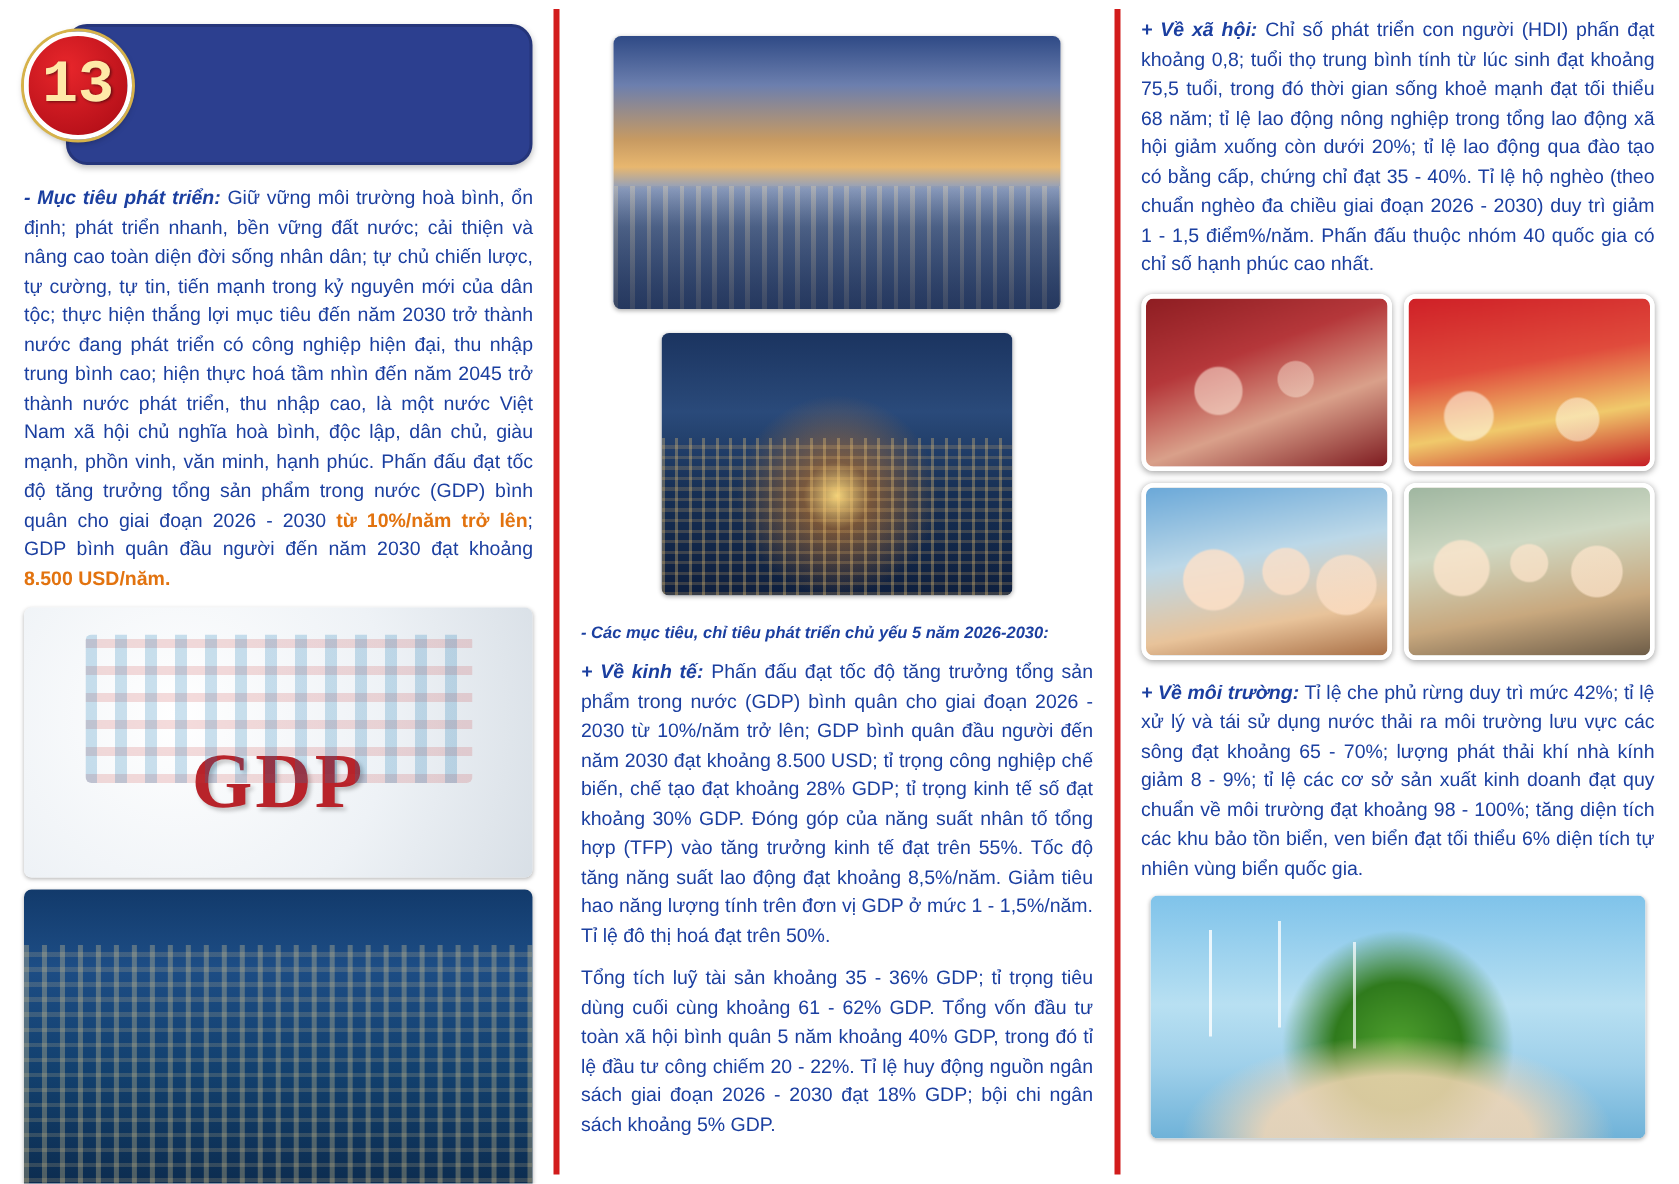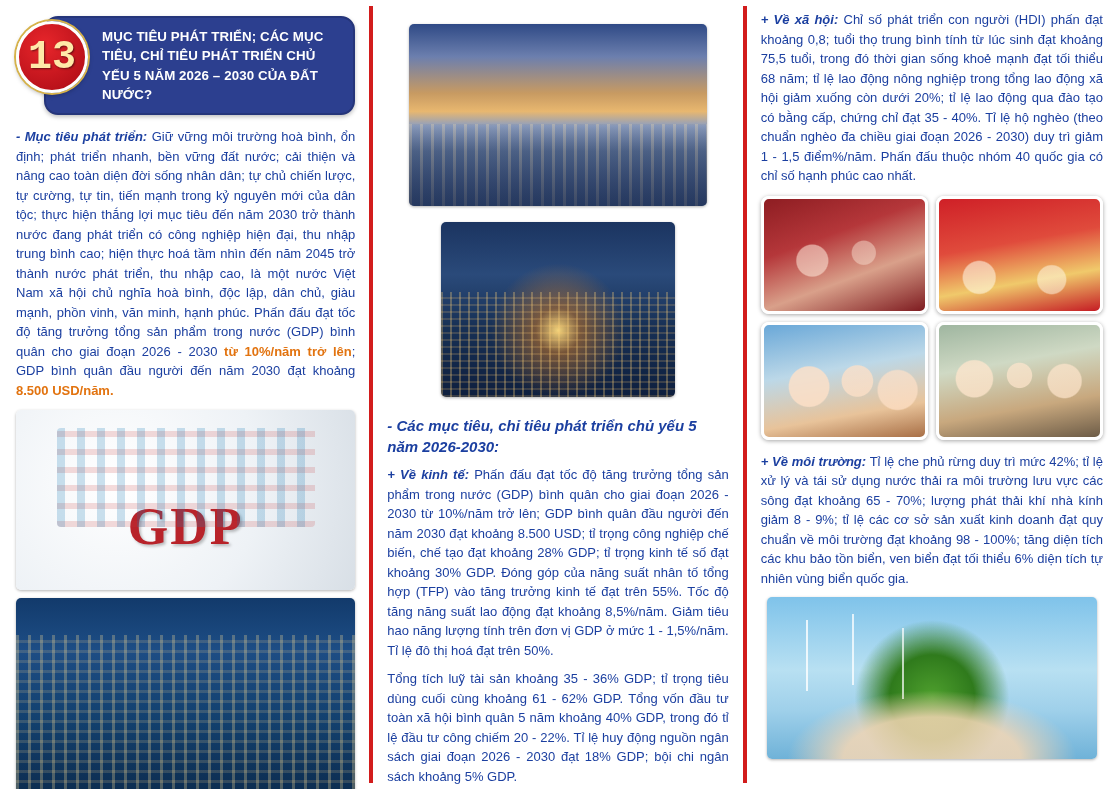--- a/index.html
+++ b/index.html
@@ -92,21 +92,21 @@
     font-weight: bold;
     font-style: italic;
   }
   .hl-orange {
     color: #e2730f;
     font-weight: bold;
   }
   .sub-head {
     margin: 0 0 8px 0;
     color: #1b3fa0;
-    font-size: 15px;
+    font-size: 11px;
     font-weight: bold;
     font-style: italic;
     line-height: 1.4;
   }
 
   
   .photo {
     border-radius: 5px;
     overflow: hidden;
     position: relative;
@@ -276,21 +276,20 @@
 <body>
 
 <div class="page">
 
   <div class="col col-1">
 
     <div class="header-block">
       <div class="badge">
         <span>13</span>
       </div>
-      <div class="header-title">MỤC TIÊU PHÁT TRIỂN; CÁC MỤC TIÊU, CHỈ TIÊU PHÁT TRIỂN CHỦ YẾU 5 NĂM 2026 – 2030 CỦA ĐẤT NƯỚC?</div>
     </div>
 
     <p class="body"><span class="lbl-italic-bold">- Mục tiêu phát triển:</span><span> Giữ vững môi trường hoà bình, ổn định; phát triển nhanh, bền vững đất nước; cải thiện và nâng cao toàn diện đời sống nhân dân; tự chủ chiến lược, tự cường, tự tin, tiến mạnh trong kỷ nguyên mới của dân tộc; thực hiện thắng lợi mục tiêu đến năm 2030 trở thành nước đang phát triển có công nghiệp hiện đại, thu nhập trung bình cao; hiện thực hoá tầm nhìn đến năm 2045 trở thành nước phát triển, thu nhập cao, là một nước Việt Nam xã hội chủ nghĩa hoà bình, độc lập, dân chủ, giàu mạnh, phồn vinh, văn minh, hạnh phúc. Phấn đấu đạt tốc độ tăng trưởng tổng sản phẩm trong nước (GDP) bình quân cho giai đoạn 2026 - 2030 </span><span class="hl-orange">từ 10%/năm trở lên</span><span>; GDP bình quân đầu người đến năm 2030 đạt khoảng </span><span class="hl-orange">8.500 USD/năm.</span></p>
 
     <div class="photo ph-gdp"></div>
     <div class="photo ph-city-aerial"></div>
 
   </div>
 
   <div class="divider"></div>

